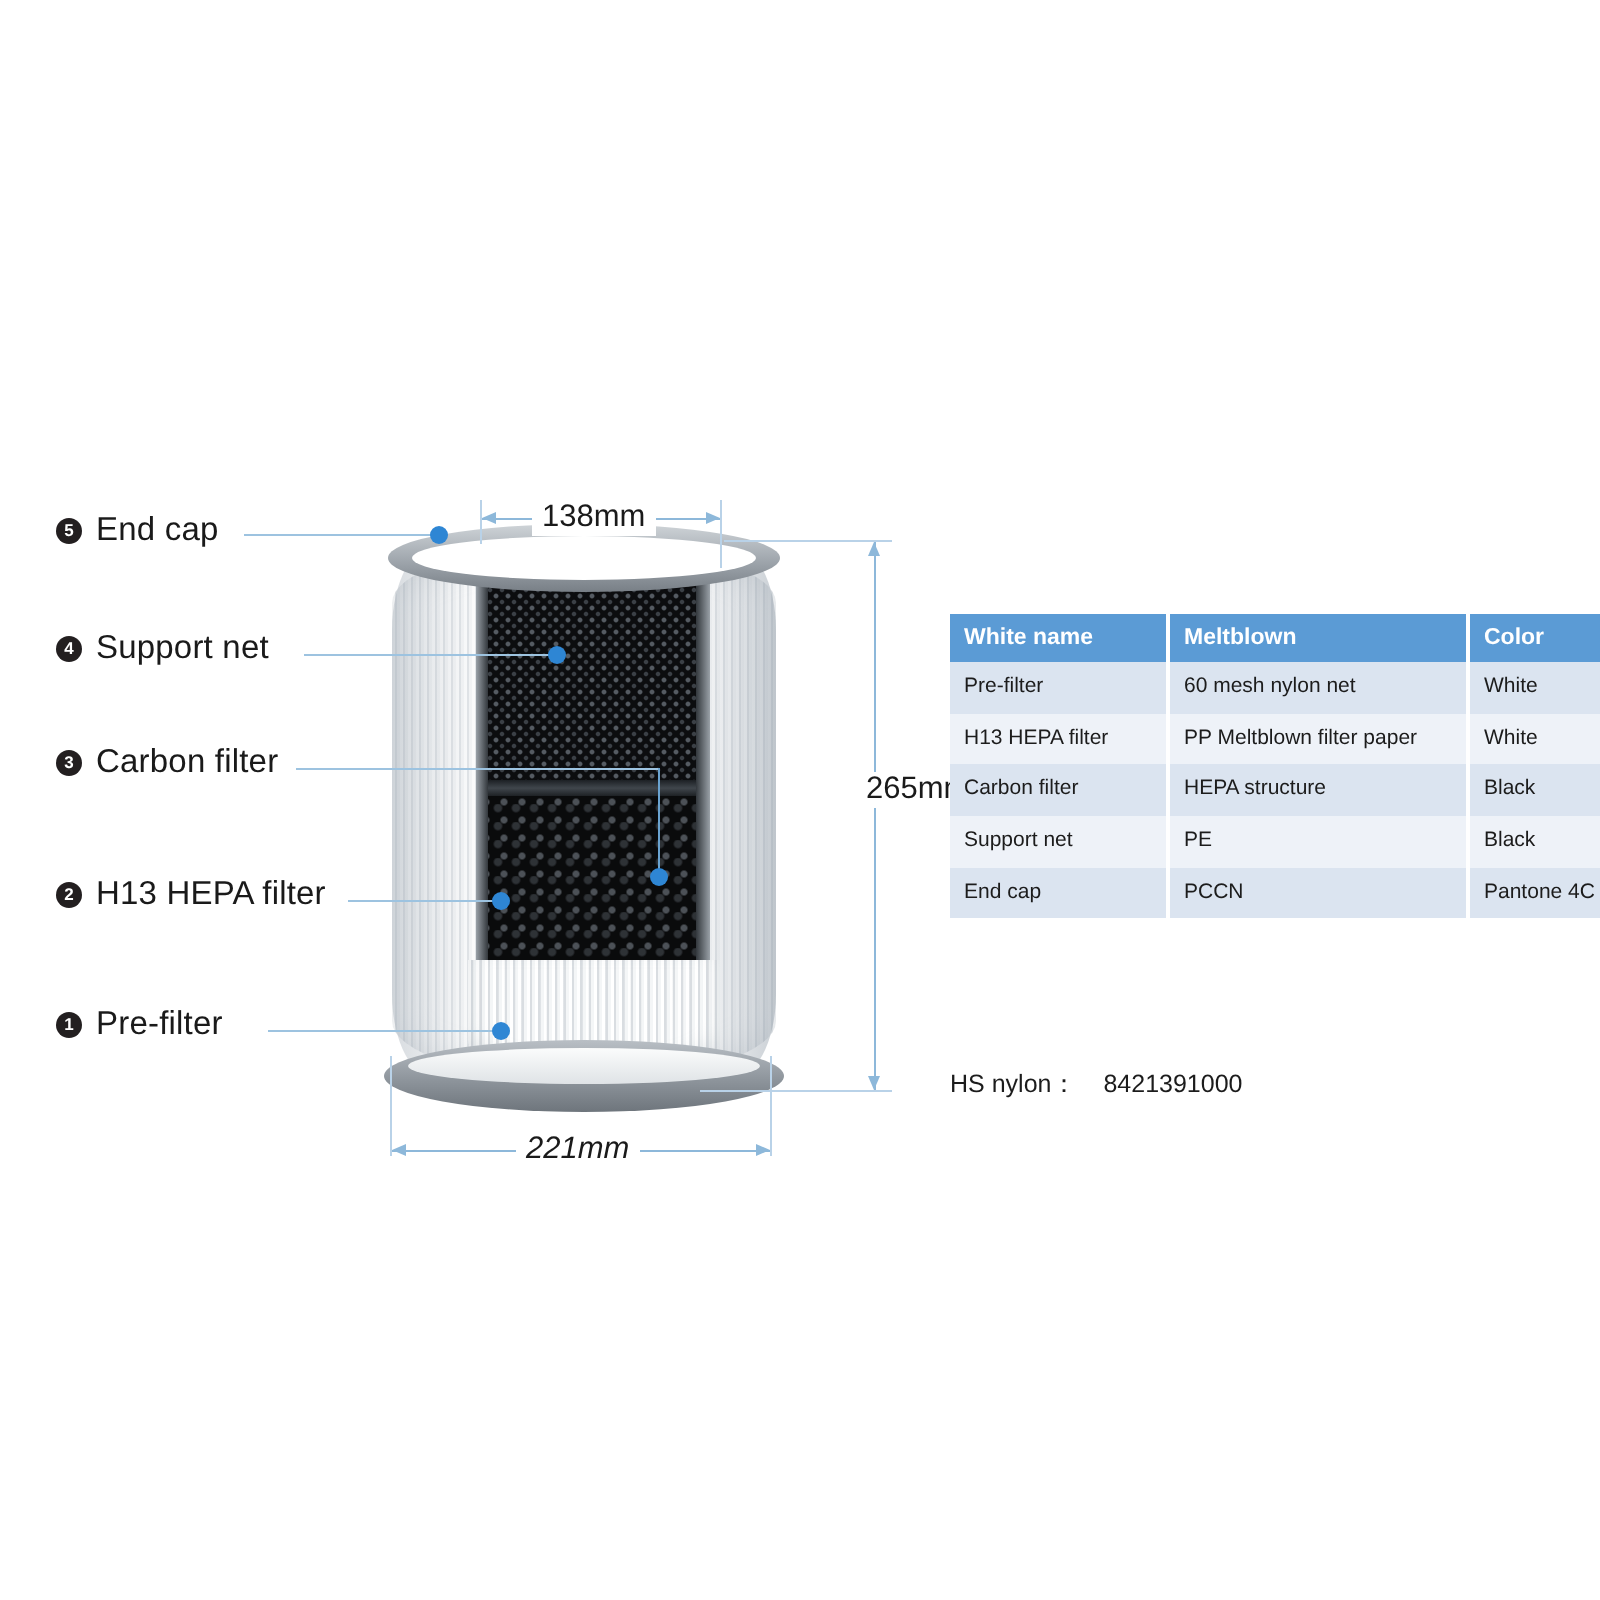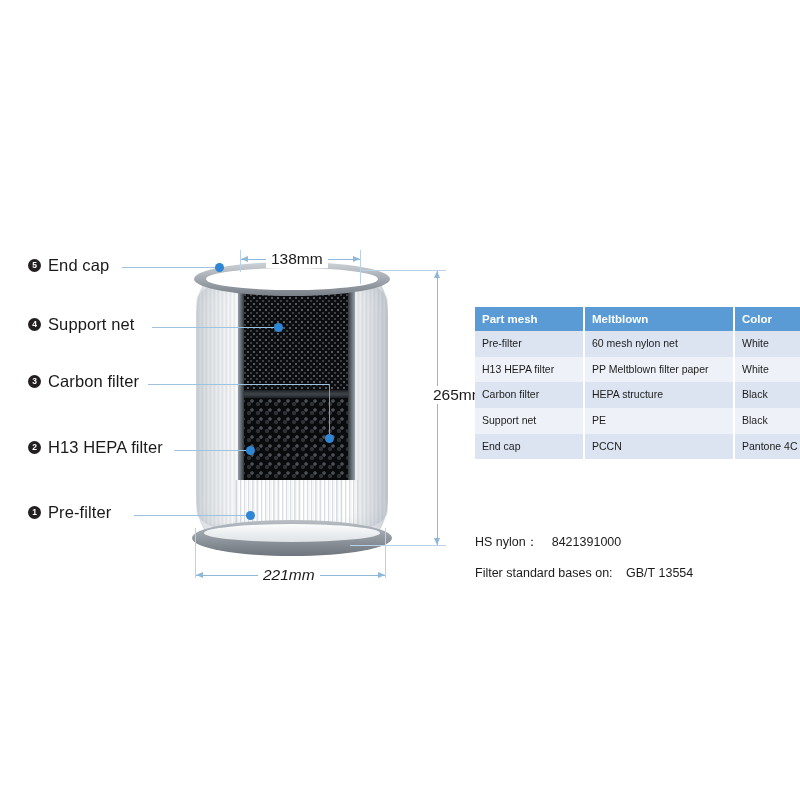--- a/index.html
+++ b/index.html
@@ -365,21 +365,21 @@
   <div class="ext-line" style="left:385px; top:528px; width:1px; height:50px;"></div>
   <div class="dim-line-h" style="left:196px; top:575px; width:189px;"></div>
   <div class="arrow arrow-l" style="left:196px; top:572px;"></div>
   <div class="arrow arrow-r" style="left:378px; top:572px;"></div>
   <div class="dim-label" style="left:258px; top:566px;font-style:italic;">221mm</div>
 
 
   <table id="spec-table">
     <thead>
       <tr>
-        <th style="width:94px;">Part mesh</th>
+        <th style="width:94px;">White name</th>
         <th style="width:134px;">Meltblown</th>
         <th style="width:72px;">Color</th>
       </tr>
     </thead>
     <tbody>
       <tr>
         <td>Pre-filter</td>
         <td>60 mesh nylon net</td>
         <td>White</td>
       </tr>
@@ -403,18 +403,14 @@
         <td>PCCN</td>
         <td>Pantone 4C</td>
       </tr>
     </tbody>
   </table>
 
   <div class="note" style="left:475px; top:534px;">
     <span>HS nylon：</span>
     <span class="note-val">8421391000</span>
   </div>
-  <div class="note" style="left:475px; top:566px;">
-    <span>Filter standard bases on:</span>
-    <span class="note-val">GB/T 13554</span>
-  </div>
 
 </div>
 
 </body></html>

